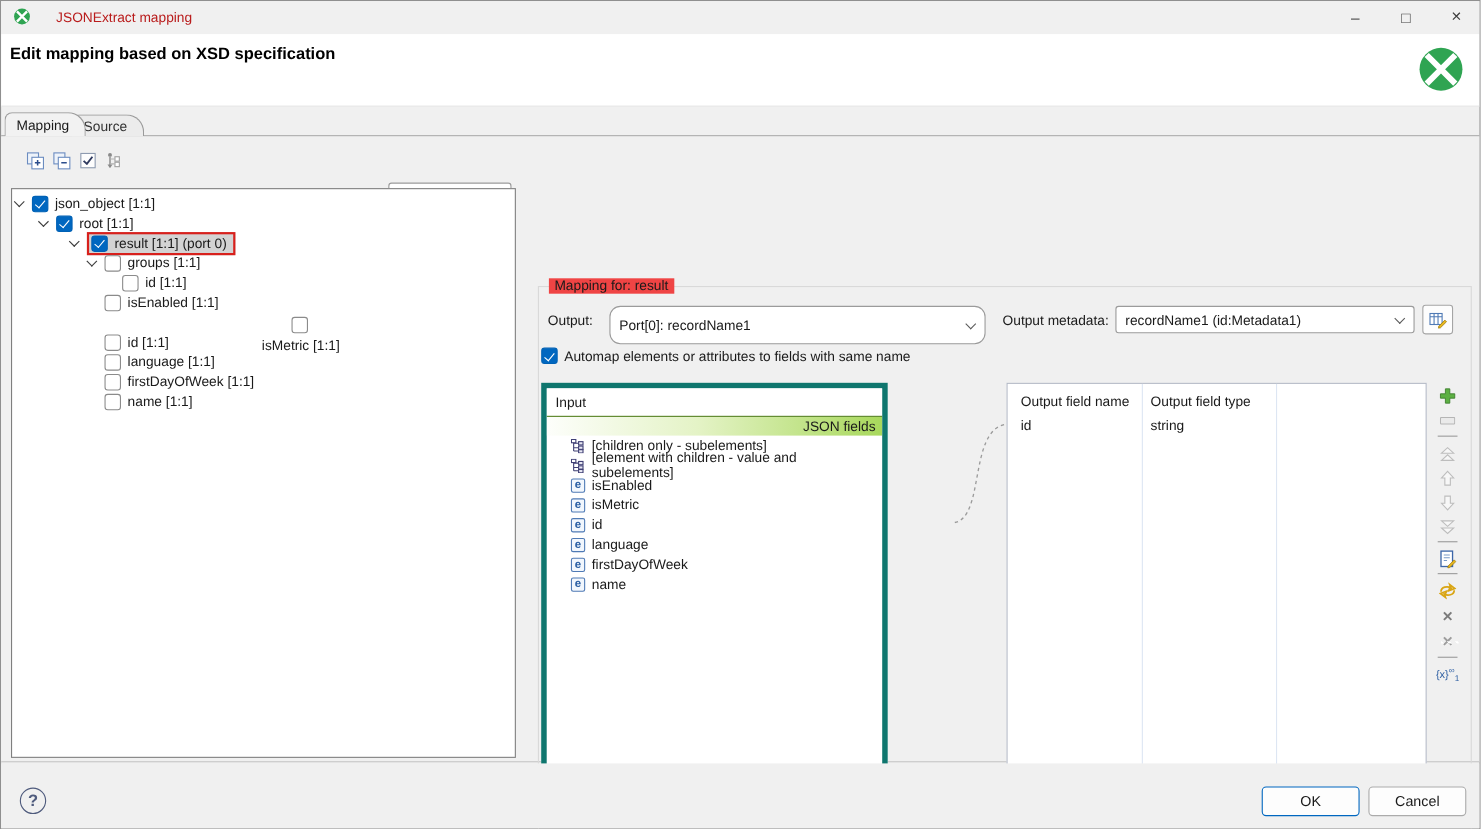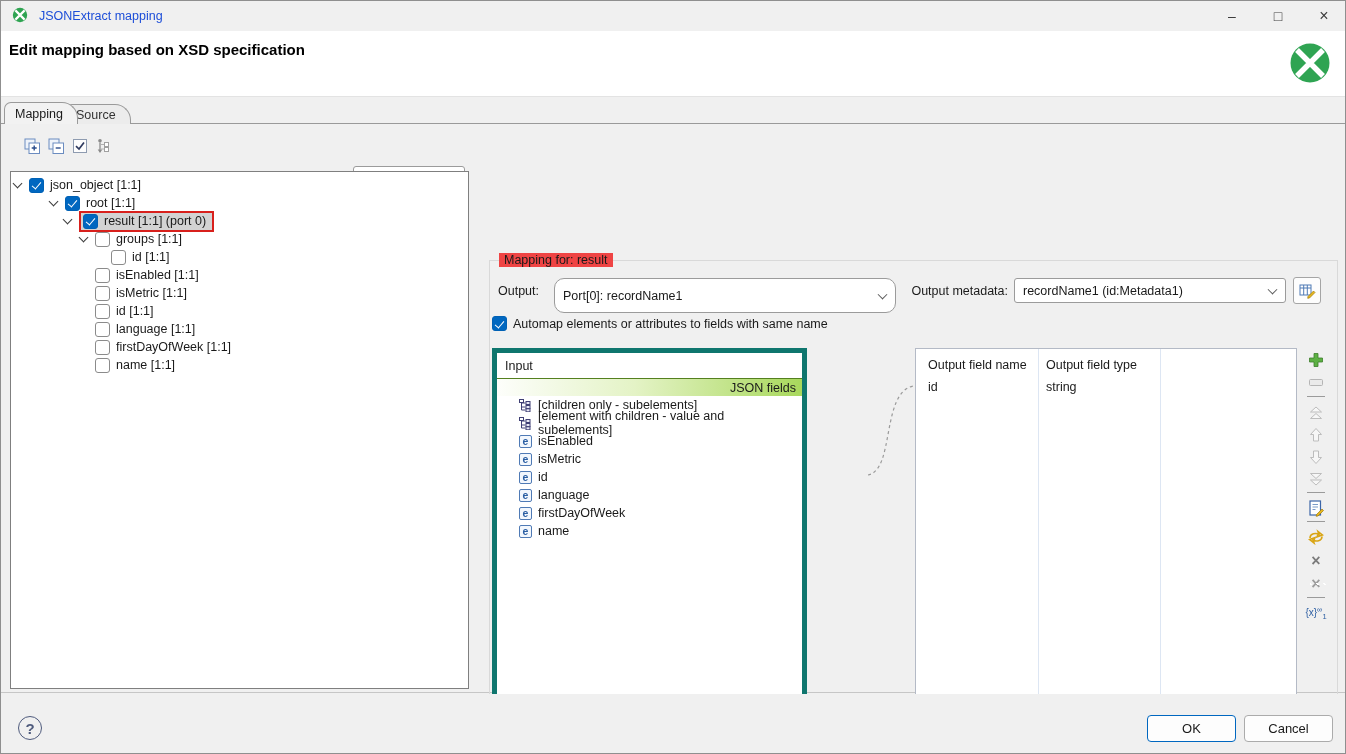--- a/index.html
+++ b/index.html
@@ -5,21 +5,21 @@
   * { box-sizing: border-box; margin: 0; padding: 0; }
   html,body { background:#cfcfcf; }
   body { font-family:"Liberation Sans", sans-serif; font-size:12.5px; color:#1a1a1a; }
 
   .dialog { position:relative; width:1346px; height:754px; background:#f0f0f0;
             border:1px solid #8f8f8f; overflow:hidden; }
 
   
   .titlebar { position:absolute; left:0; top:0; width:100%; height:30px; background:#f0f0f0;
               display:flex; align-items:center; padding-left:11px; }
-  .titlebar .ttl { color:#1d4ed8; margin-left:11px; font-size:12.5px; }
+  .titlebar .ttl { color:#b91c1c; margin-left:23px; font-size:12.5px; }
   .wbtn { position:absolute; top:0; width:46px; height:30px; display:flex; align-items:center;
           justify-content:center; color:#3d3d3d; font-size:14px; }
 
   
   .header { position:absolute; left:0; top:30px; width:100%; height:66px; background:#fff;
             border-bottom:1px solid #e3e3e3; }
   .header .heading { position:absolute; left:8px; top:10px; font-size:15px; font-weight:bold; color:#000; }
   .logo { position:absolute; right:14px; top:11px; }
 
   
@@ -198,21 +198,21 @@
       <span class="cv">&lt;Display All&gt;</span>
     </div>
 
     <div class="treepanel">
       <div class="trows">
         <div class="trow" style="padding-left:0;">
           <span class="chev"></span>
           <span class="cb on"></span>
           <span class="tlabel">json_object [1:1]</span>
         </div>
-        <div class="trow" style="padding-left:36px;">
+        <div class="trow" style="padding-left:22px;">
           <span class="chev"></span>
           <span class="cb on"></span>
           <span class="tlabel">root [1:1]</span>
         </div>
         <div class="trow" style="padding-left:50px;">
           <span class="chev"></span>
           <span class="selwrap">
             <span class="cb on"></span>
             <span class="tlabel">result [1:1] (port 0)</span>
           </span>
@@ -225,21 +225,21 @@
         <div class="trow" style="padding-left:82px;">
           <span class="tspacer"></span>
           <span class="cb off"></span>
           <span class="tlabel">id [1:1]</span>
         </div>
         <div class="trow" style="padding-left:66px;">
           <span class="tspacer"></span>
           <span class="cb off"></span>
           <span class="tlabel">isEnabled [1:1]</span>
         </div>
-        <div class="trow" style="padding-left:66px;">
+        <div class="trow" style="padding-left:66px;flex-direction:column;">
           <span class="tspacer"></span>
           <span class="cb off"></span>
           <span class="tlabel">isMetric [1:1]</span>
         </div>
         <div class="trow" style="padding-left:66px;">
           <span class="tspacer"></span>
           <span class="cb off"></span>
           <span class="tlabel">id [1:1]</span>
         </div>
         <div class="trow" style="padding-left:66px;">

